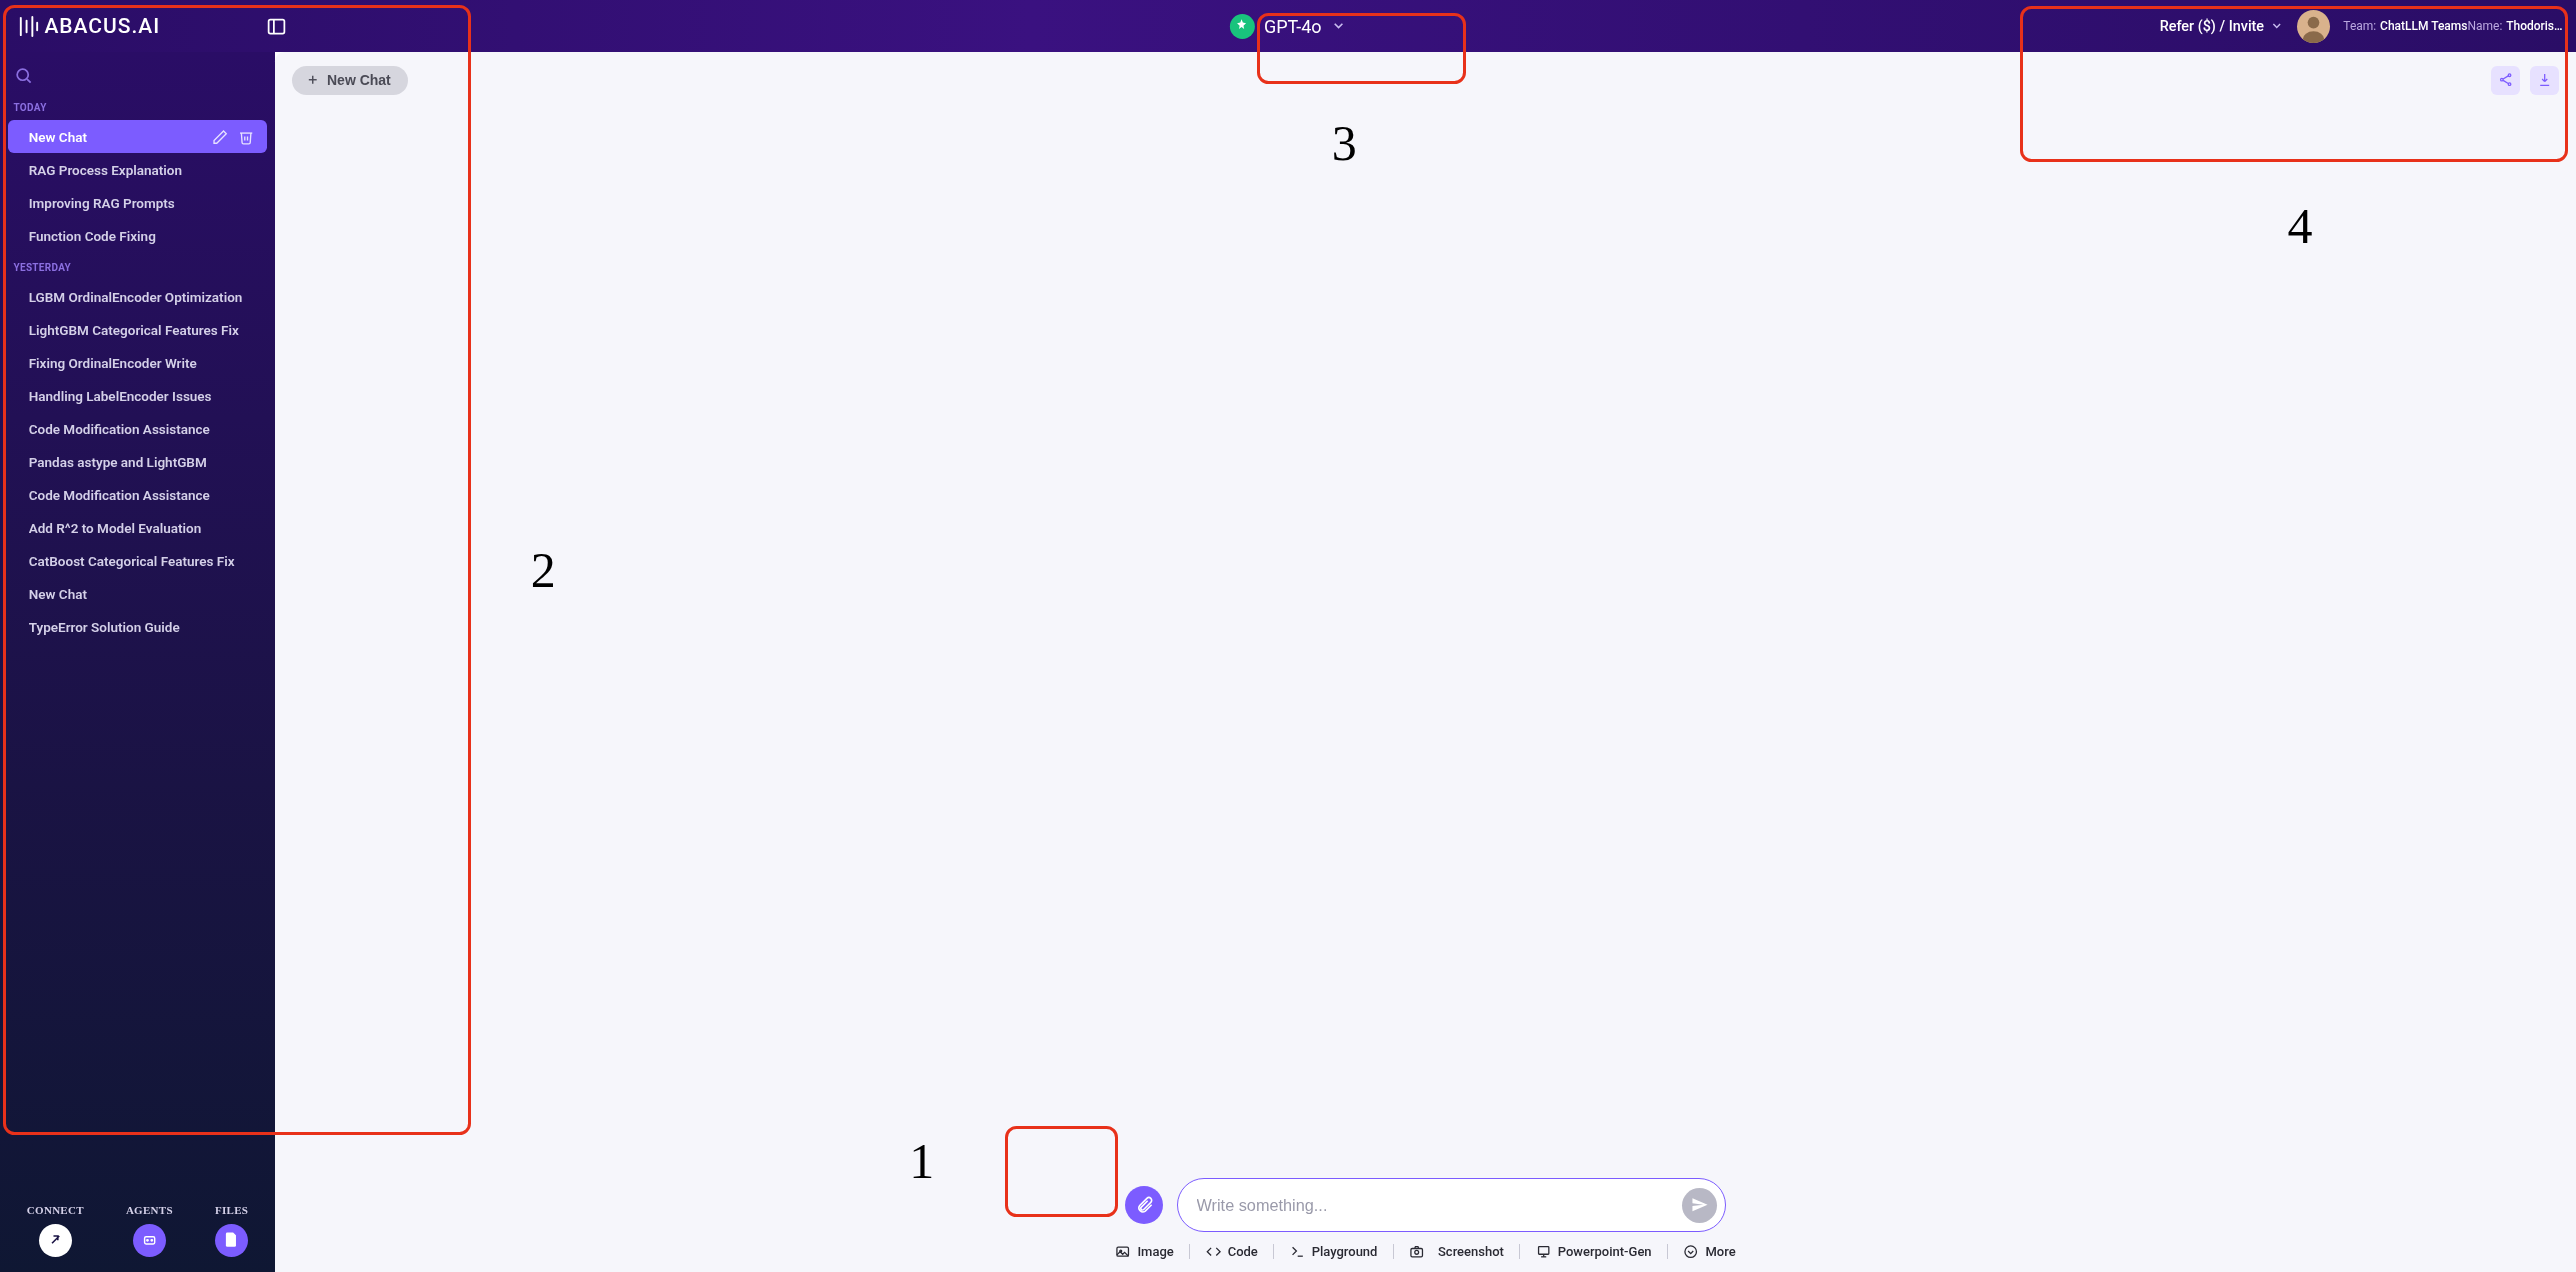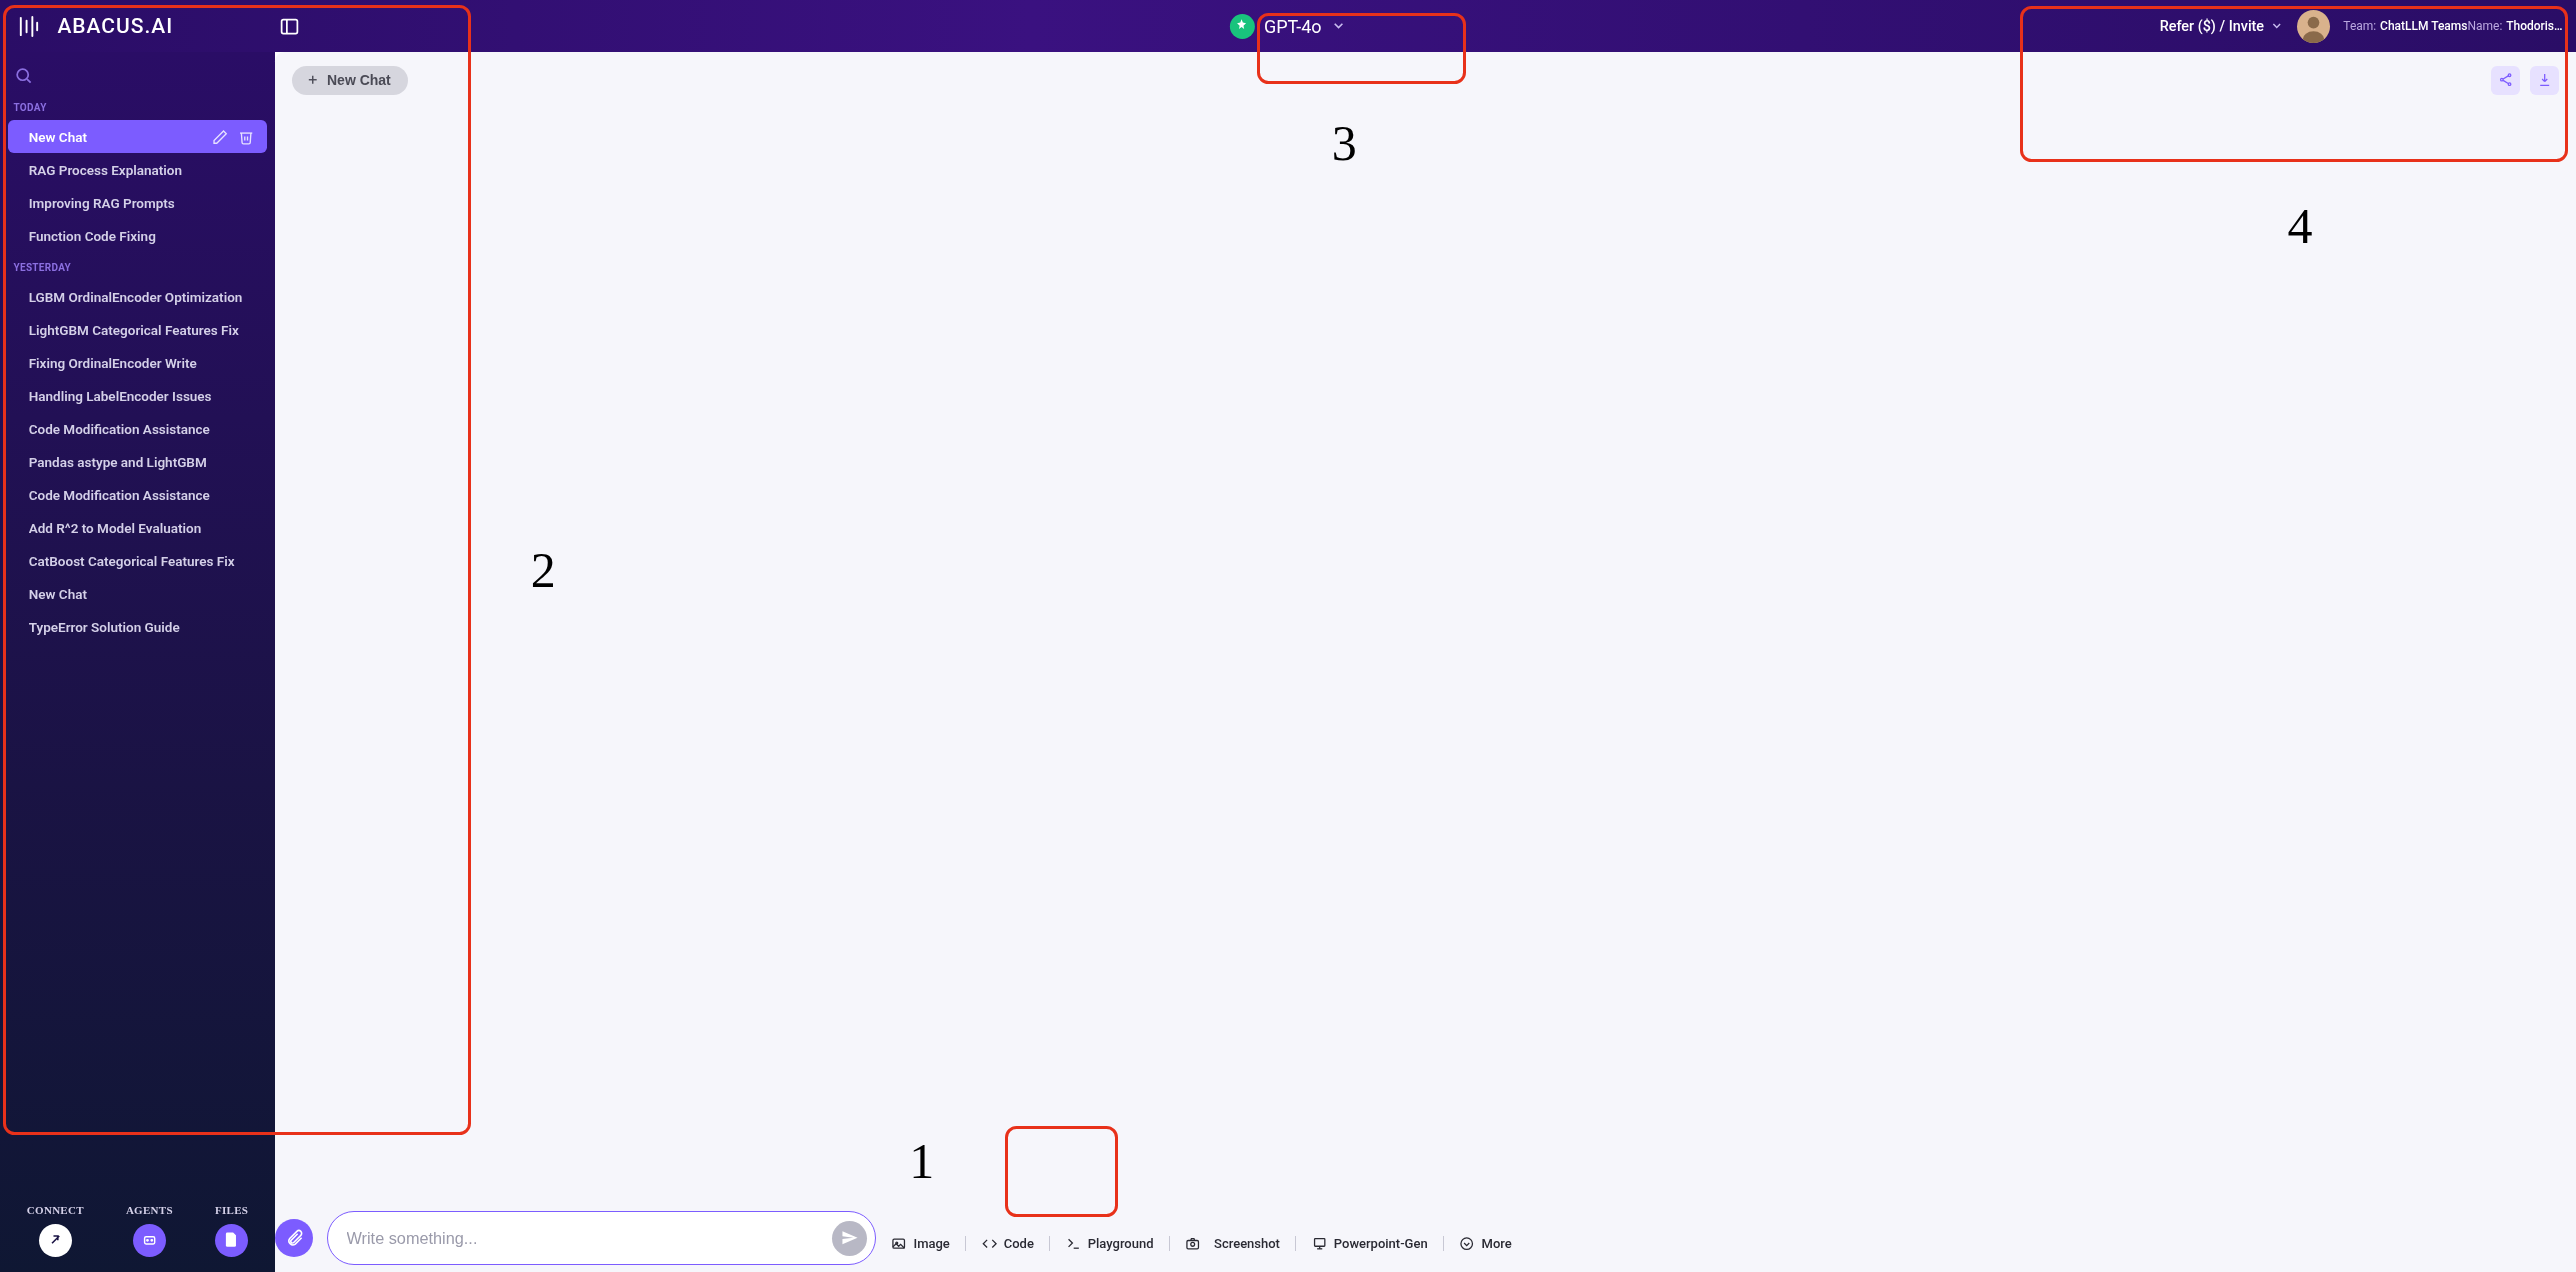--- a/index.html
+++ b/index.html
@@ -9,21 +9,21 @@
   
   .topbar {
     height: 52px;
     background: linear-gradient(90deg, #2a0d66 0%, #3a1180 40%, #2a0d66 100%);
     display: flex;
     align-items: center;
     color: #fff;
     padding: 0 13.5px 0 13.5px;
     position: relative;
   }
-  .logo-wrap { display: flex; align-items: center; gap: 15px; padding-left: 1.9px; }
+  .logo-wrap { display: flex; align-items: center; gap: 2px; padding-left: 1.9px; }
   .logo-mark { width: 27px; height: 27px; display:flex; align-items:center; justify-content:center; }
   .logo-text { font-size: 21px; font-weight: 500; letter-spacing: 1px; }
 
   .model-pill {
     position: absolute;
     left: 50%;
     transform: translateX(-50%);
     display: flex;
     align-items: center;
     gap: 9.6px;
@@ -116,21 +116,21 @@
   .tiny-icon-btn {
     width:29px; height:29px; border-radius:5.8px;
     background:#e7e1ff; color:#7c5cff;
     display:flex; align-items:center; justify-content:center;
     cursor:pointer;
   }
 
   .chat-body { flex:1; }
 
   
-  .input-area { padding: 0 0 7px; display:flex; align-items:center; }
+  .input-area { padding: 0 0 13px; display:flex; flex-direction:column; align-items:center; }
   .input-row { display:flex; align-items:center; gap:13.5px; width: 601px; max-width: 54%; }
   .attach-btn {
     width:38px; height:38px; border-radius:50%;
     background:#7c5cff; color:#fff;
     display:flex; align-items:center; justify-content:center;
     cursor:pointer; flex-shrink:0;
   }
   .text-input-wrap {
     flex:1; height:54px;
     border:1.4px solid #7c5cff; border-radius:27px;

